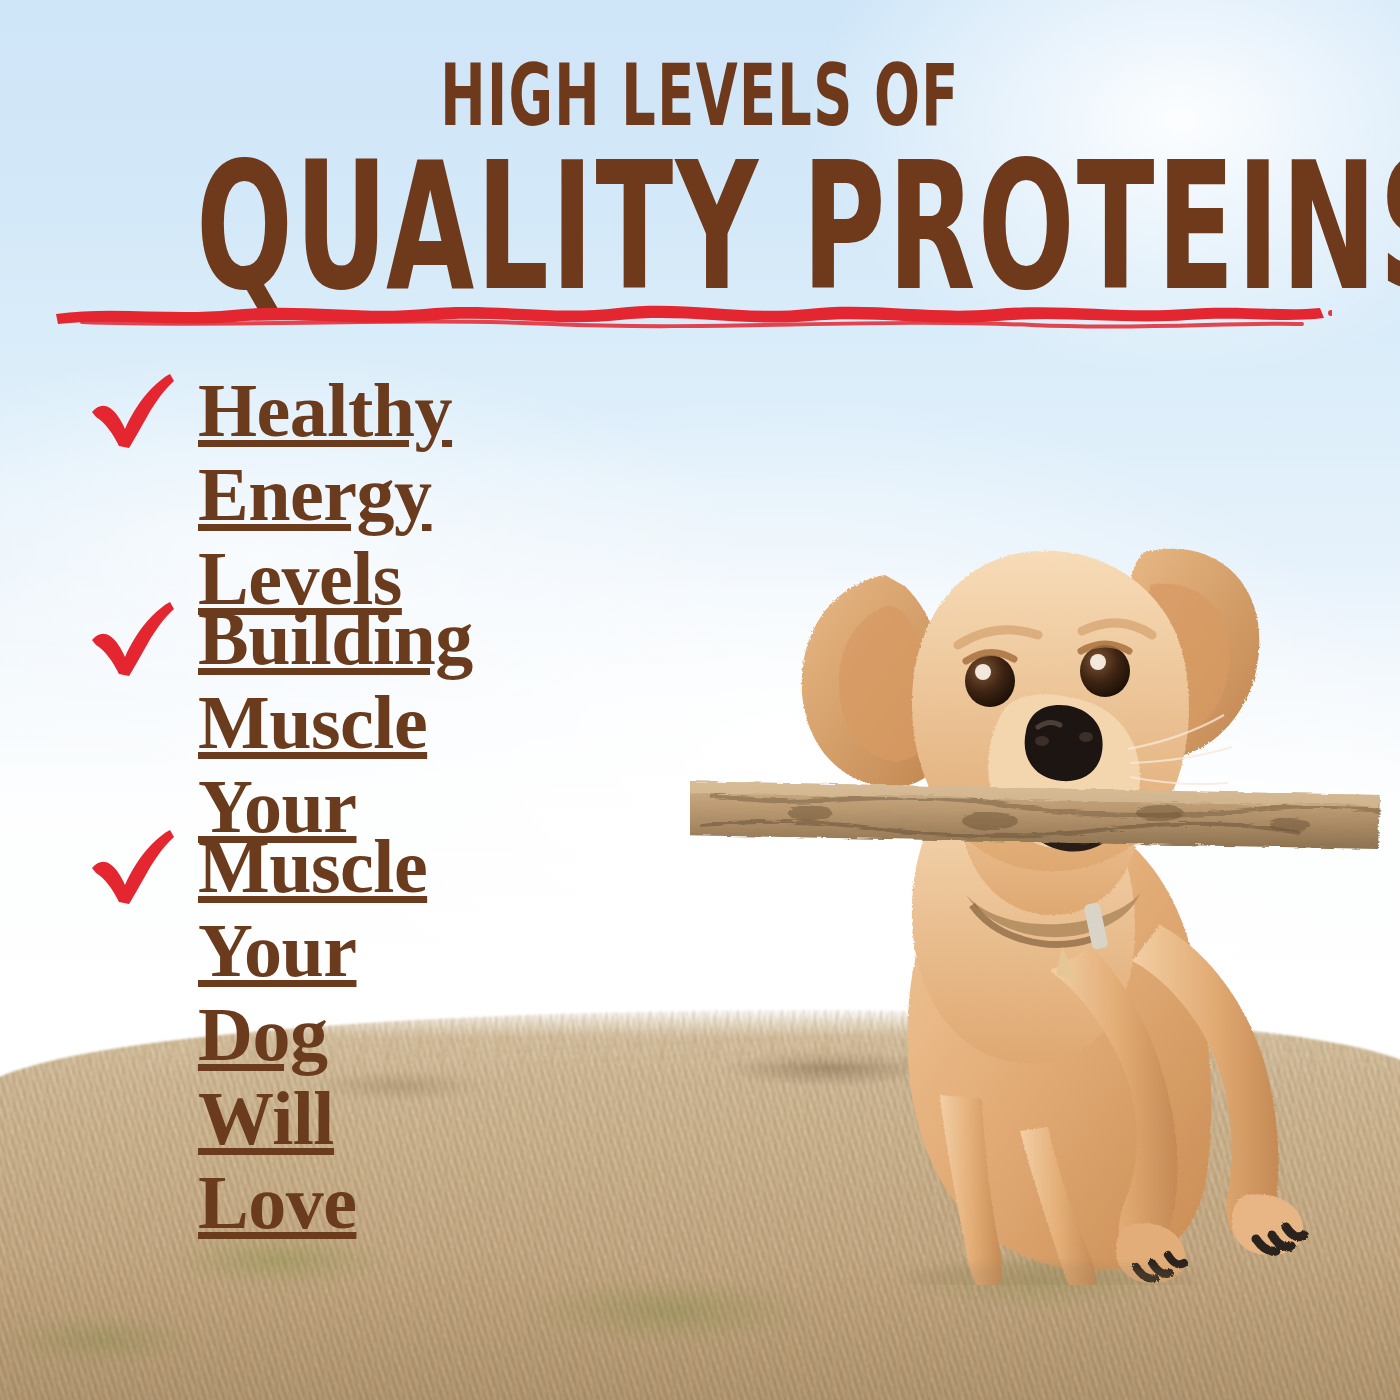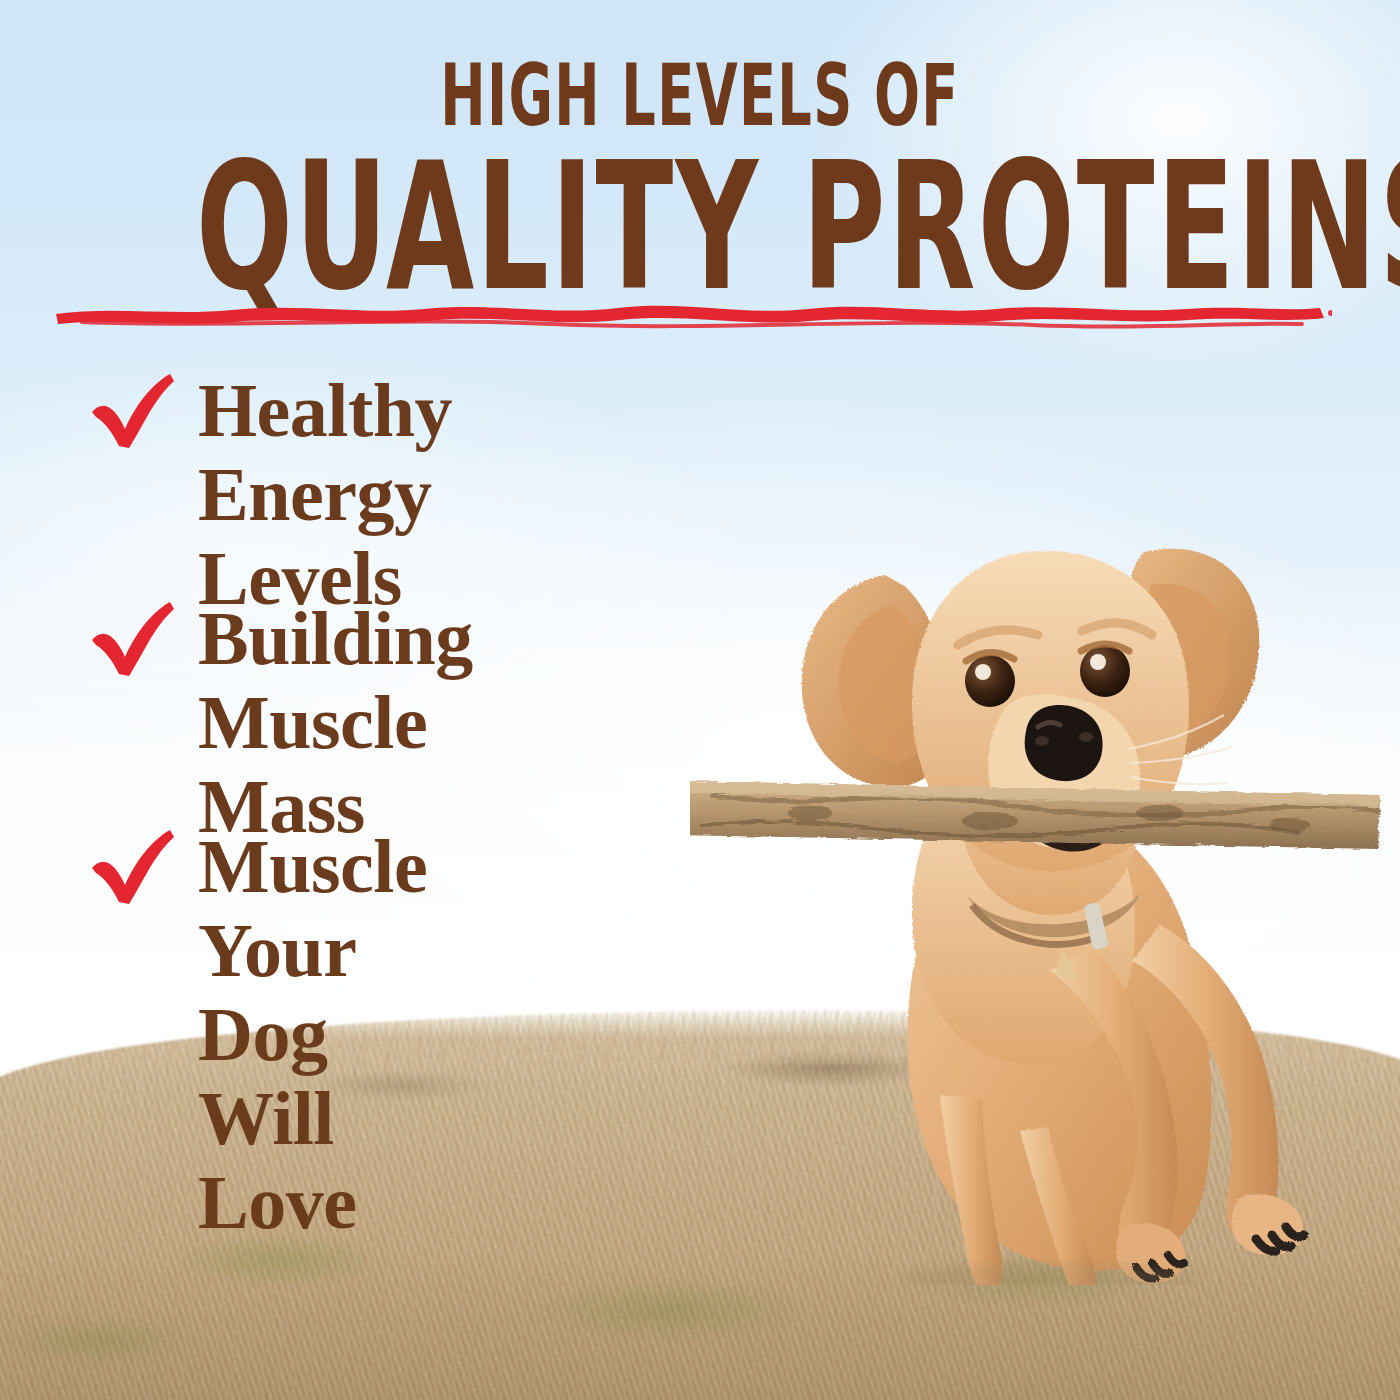--- a/index.html
+++ b/index.html
@@ -138,20 +138,21 @@
   .bullet .check { position: absolute; left: 0; top: 0; width: 88px; height: 76px; }
   .bullet .btext {
     position: absolute; left: 110px; top: -4px;
     font-family: "Liberation Serif", "DejaVu Serif", serif;
     font-weight: 700;
     font-size: 76px;
     line-height: 84px;
     color: #6b3b1e;
     white-space: pre-line;
     letter-spacing: -0.5px;
+    text-decoration: underline;
   }
   #b0 { top: 372px; }
   #b1 { top: 600px; }
   #b2 { top: 828px; }
 </style>
 </head>
 <body>
 
 <div id="poster">
 
@@ -360,21 +361,21 @@
     </div>
 
     <div class="bullet" id="b1">
       <svg class="check" viewBox="0 0 88 76" xmlns="http://www.w3.org/2000/svg">
         <path d="M4 40 C 10 33, 16 32, 22 36 C 28 40, 33 48, 37 57
                  C 42 45, 52 28, 64 16 C 70 10, 76 5, 82 2
                  L 86 9 C 77 17, 68 29, 60 43 C 52 57, 45 70, 41 76
                  L 31 74 C 25 62, 17 50, 8 45 Z" fill="#e32630"></path>
       </svg>
       <div class="btext">Building
-Muscle Mass</div>
+Muscle Your</div>
     </div>
 
     <div class="bullet" id="b2">
       <svg class="check" viewBox="0 0 88 76" xmlns="http://www.w3.org/2000/svg">
         <path d="M4 40 C 10 33, 16 32, 22 36 C 28 40, 33 48, 37 57
                  C 42 45, 52 28, 64 16 C 70 10, 76 5, 82 2
                  L 86 9 C 77 17, 68 29, 60 43 C 52 57, 45 70, 41 76
                  L 31 74 C 25 62, 17 50, 8 45 Z" fill="#e32630"></path>
       </svg>
       <div class="btext">Muscle Your Dog

